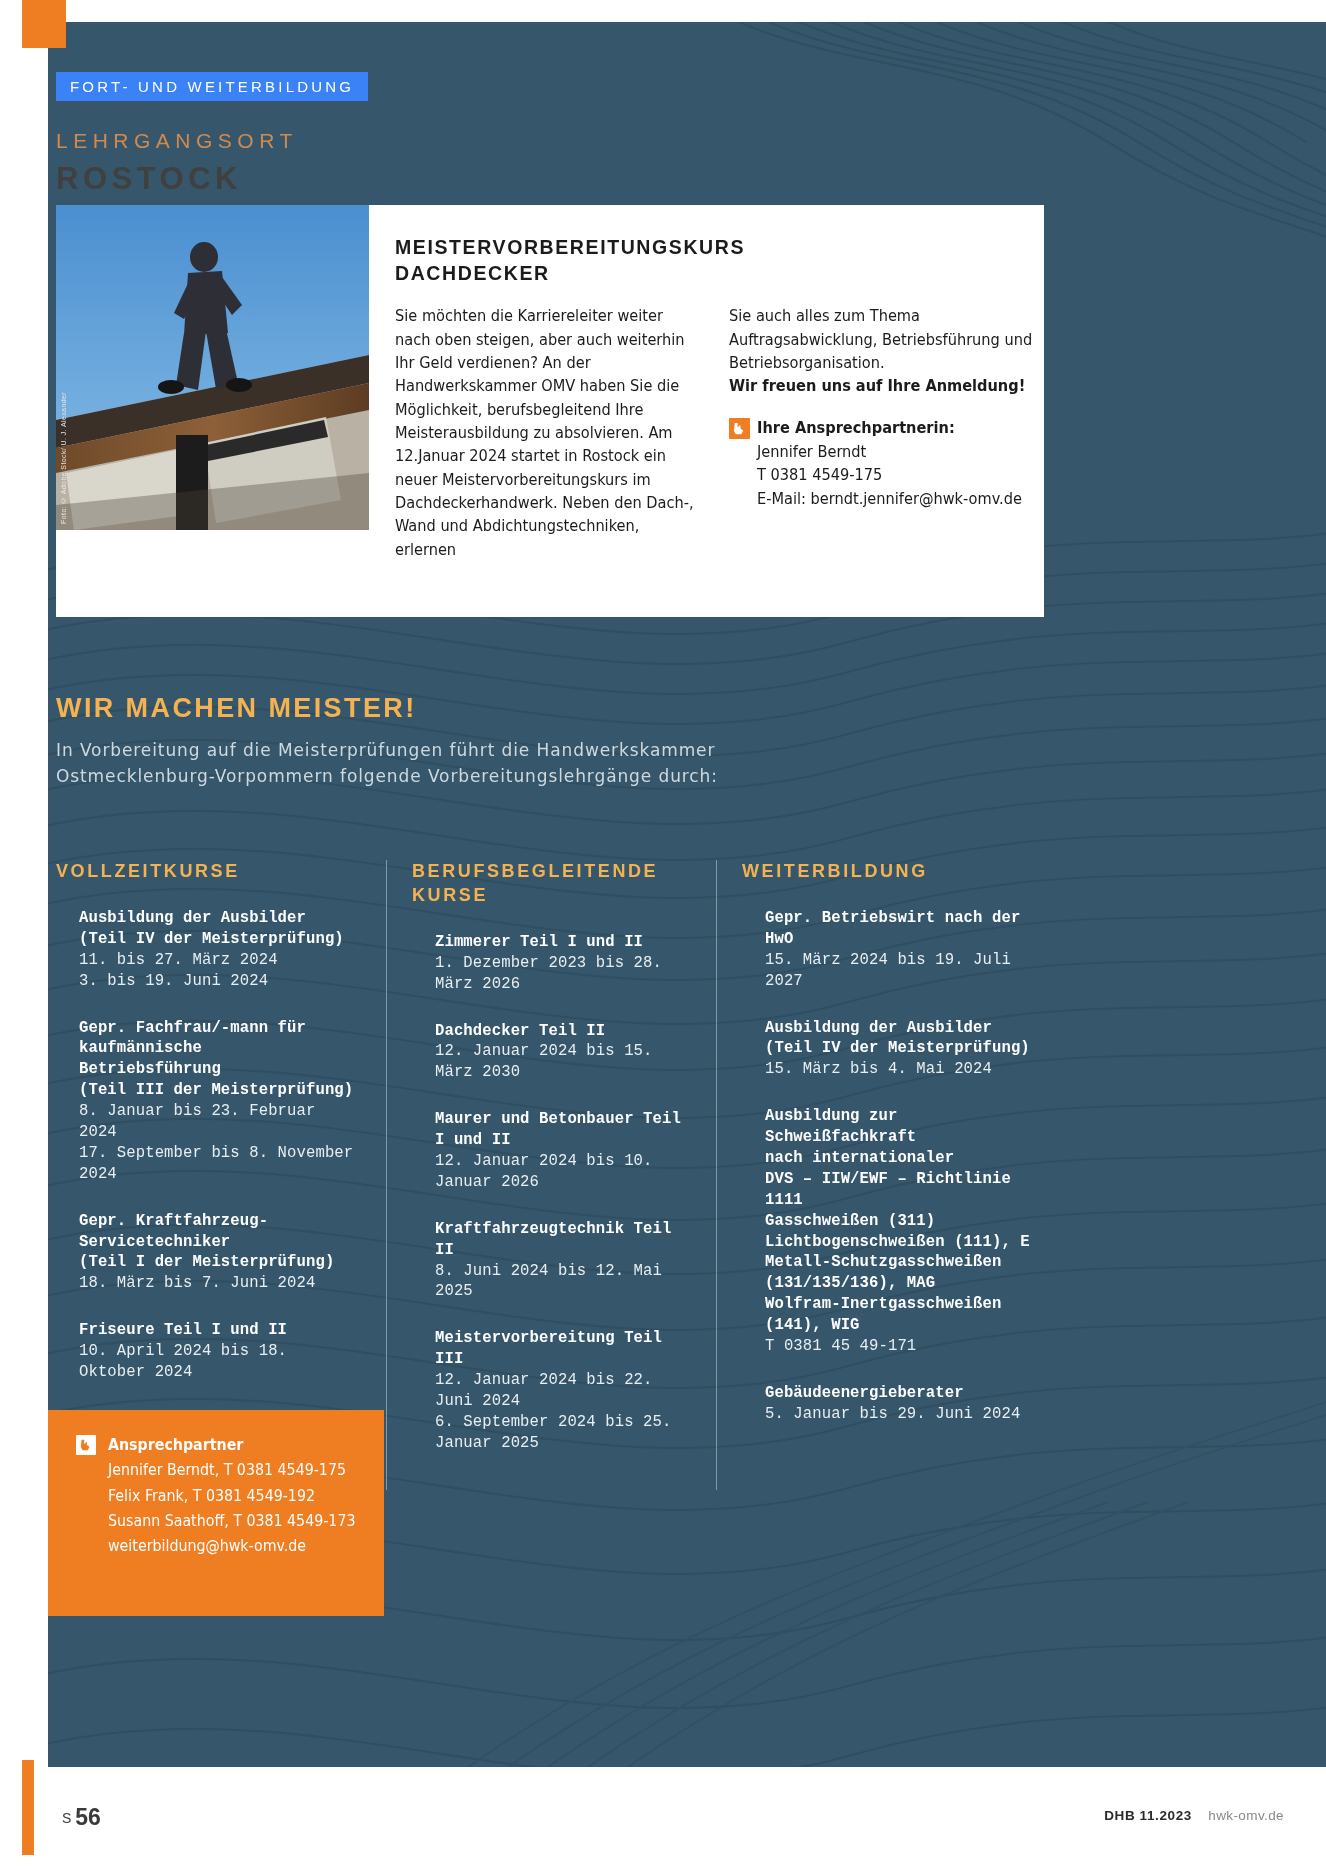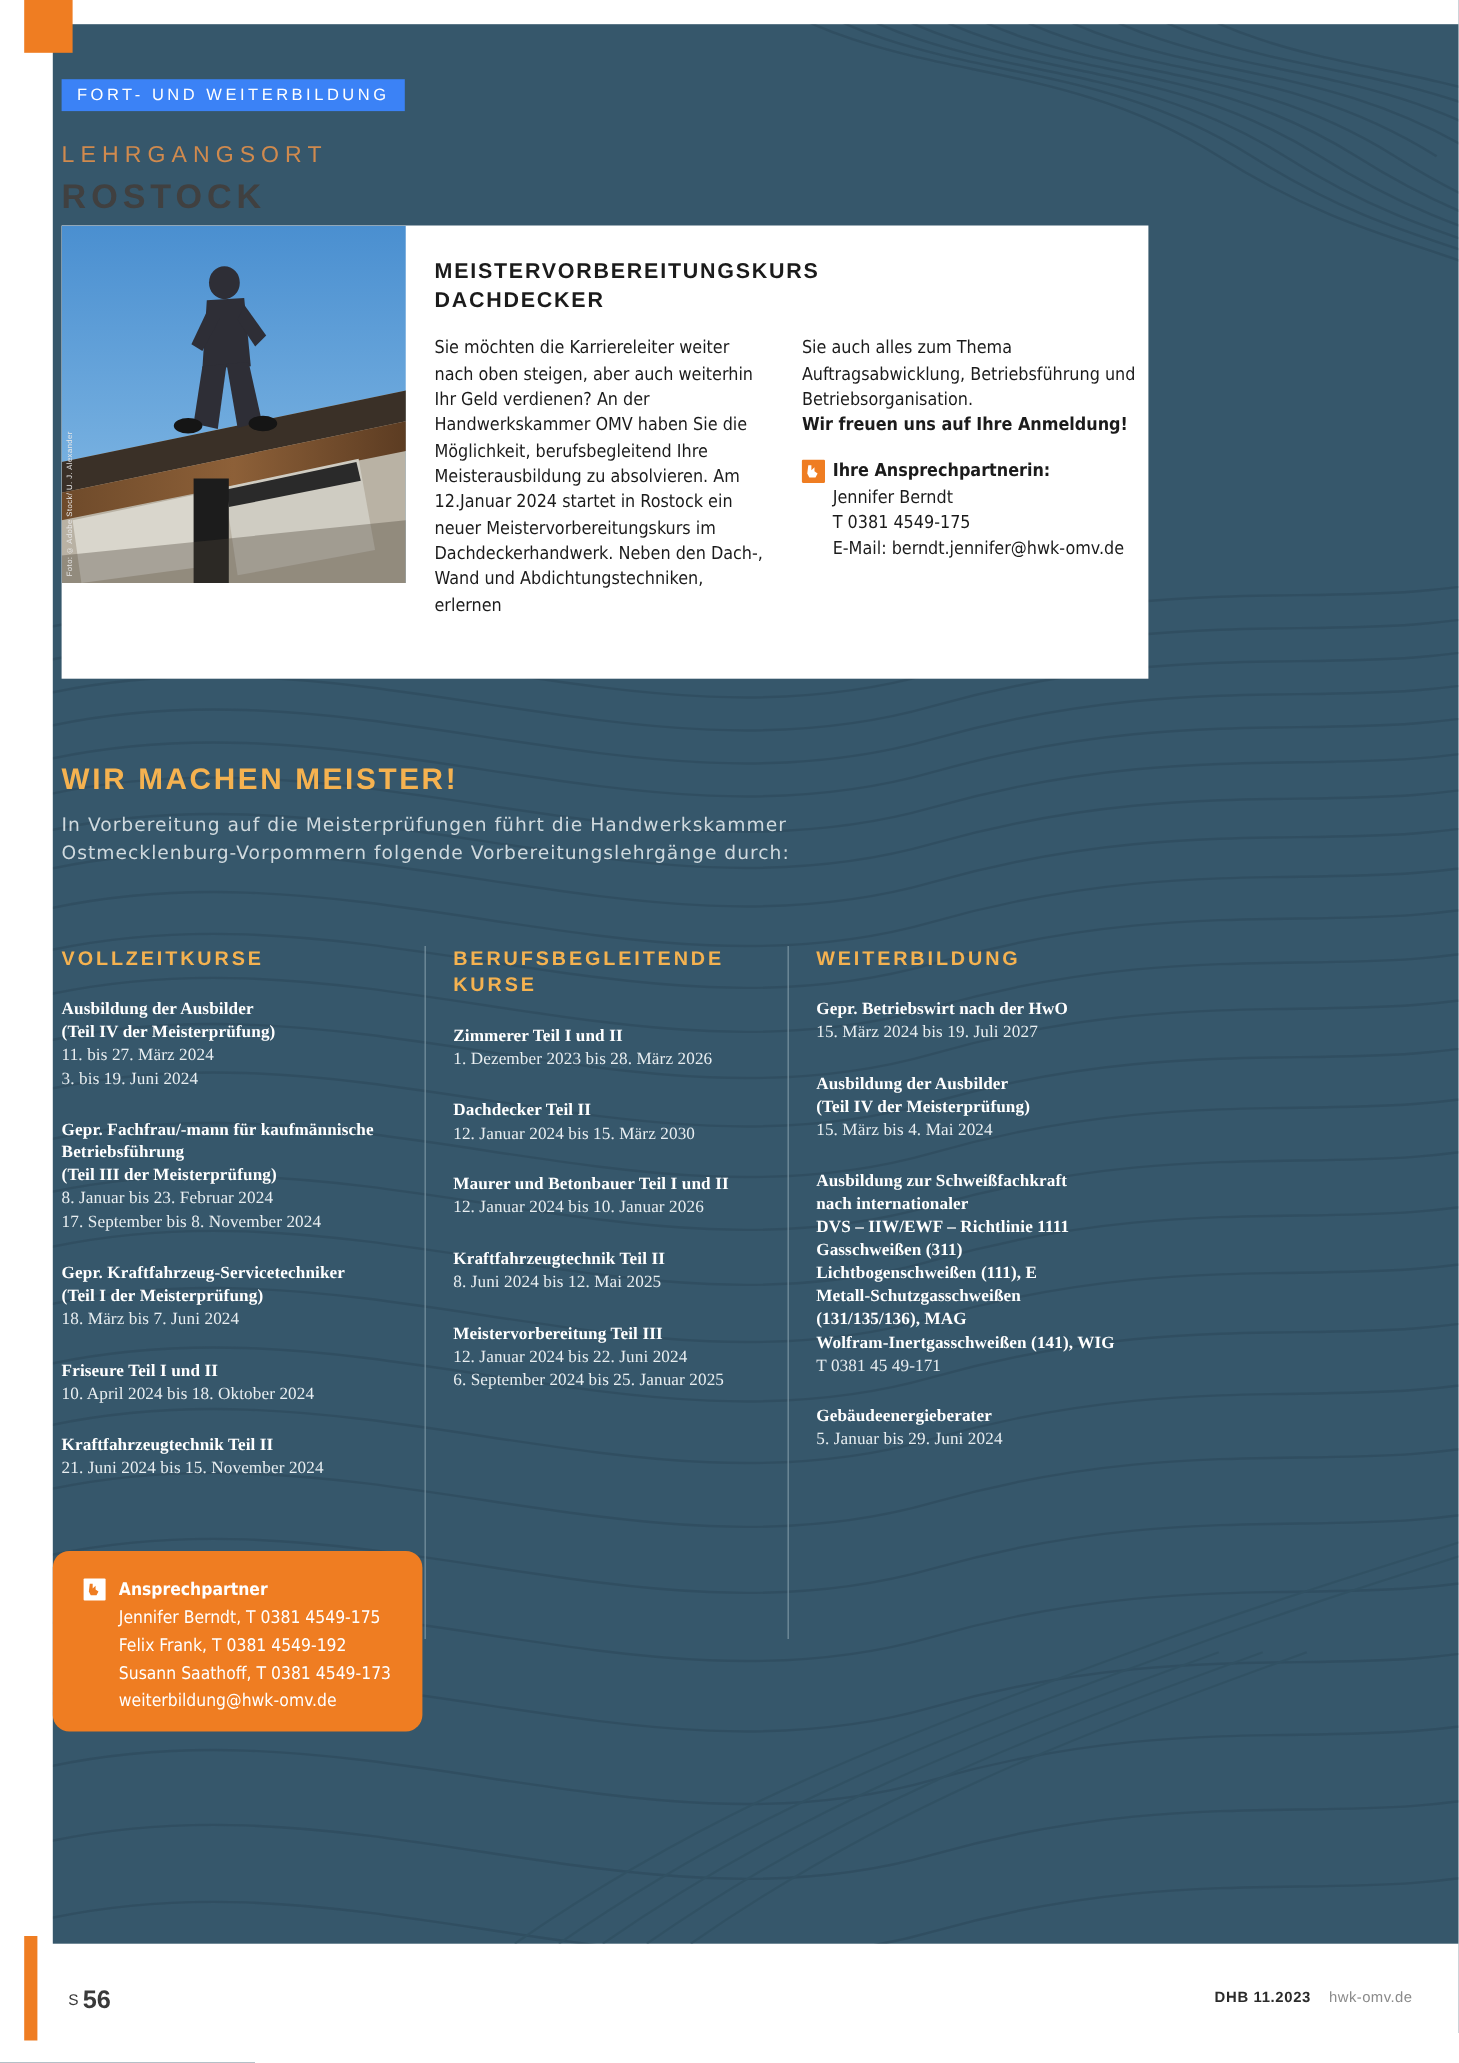--- a/index.html
+++ b/index.html
@@ -194,46 +194,46 @@
   .col-head{
     color:#f5b250;
     font-size:18px;
     font-weight:bold;
     letter-spacing:2.6px;
     line-height:1.33;
     margin:0 0 24px 0;
   }
   .course{
     margin-bottom:26px;
-    font-family:Liberation Serif, serif;
+    font-family:Liberation Mono, monospace;
     font-stretch:condensed;
+    margin-left:23px;
   }
   .course .t{
     color:#ffffff;
     font-size:15.6px;
     font-weight:bold;
     line-height:1.34;
     letter-spacing:.1px;
   }
   .course .d{
     color:#e8eef1;
     font-size:15.6px;
     line-height:1.34;
     letter-spacing:.1px;
   }
 
   
   .contact-box{
     position:absolute;
     left:48px;top:1410px;
-    width:336px;height:164px;
+    width:336px;height:206px;
     background:#ef7d22;
     box-sizing:border-box;
     padding:22px 22px 0 28px;
-    border-radius:15px;
   }
   .cb-row{display:flex;gap:12px;}
   .cb-icon{
     width:20px;height:20px;
     background:#ffffff;
     position:relative;
     flex:none;
     margin-top:3px;
     border-radius:1px;
   }

